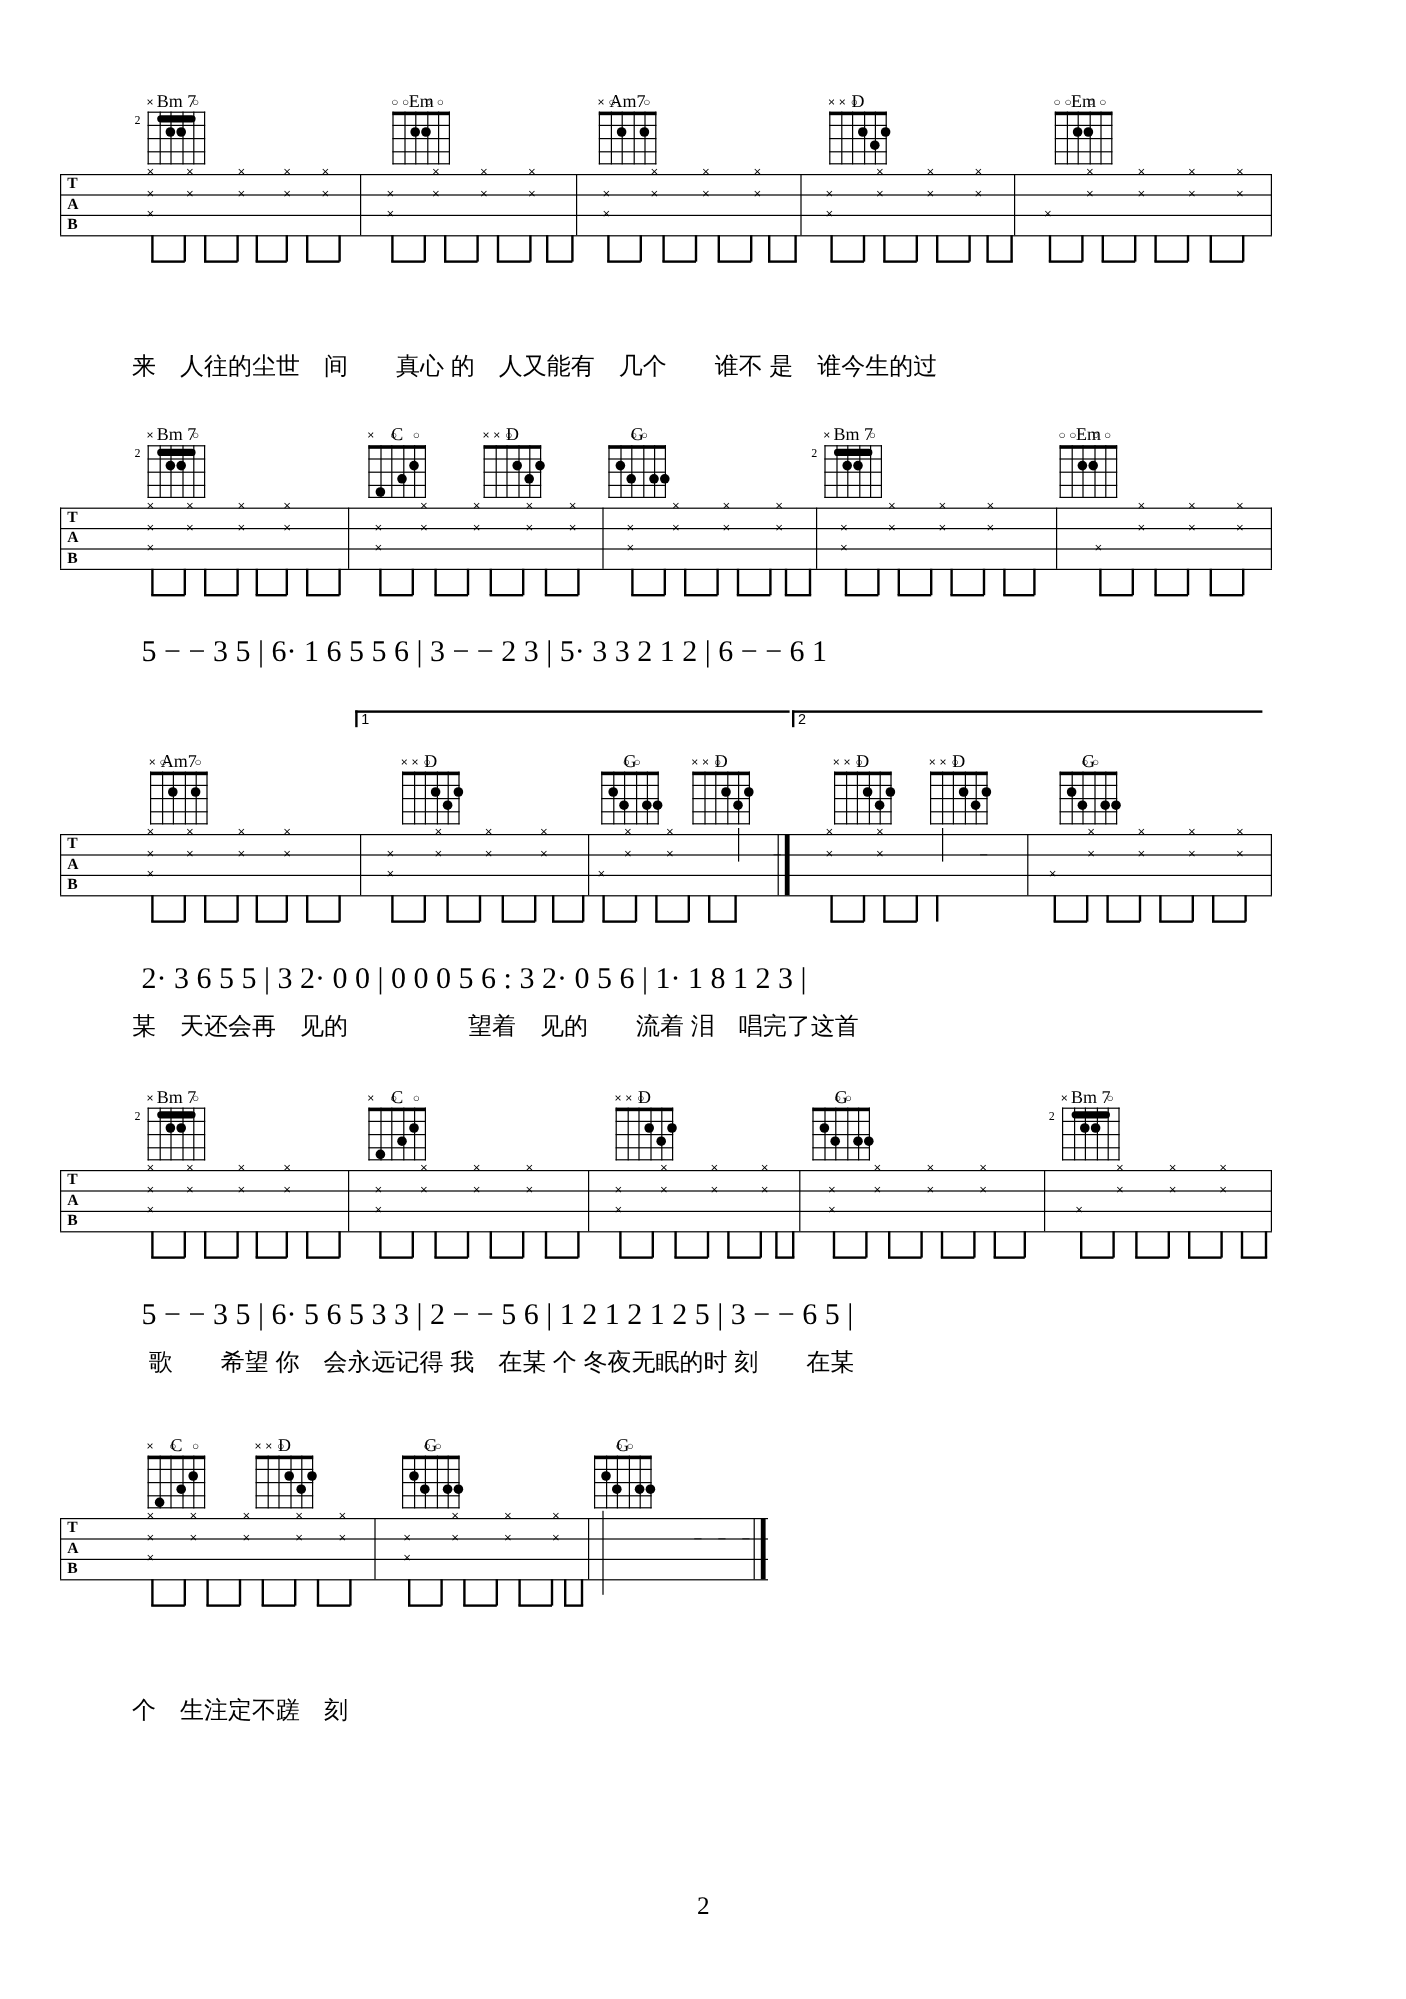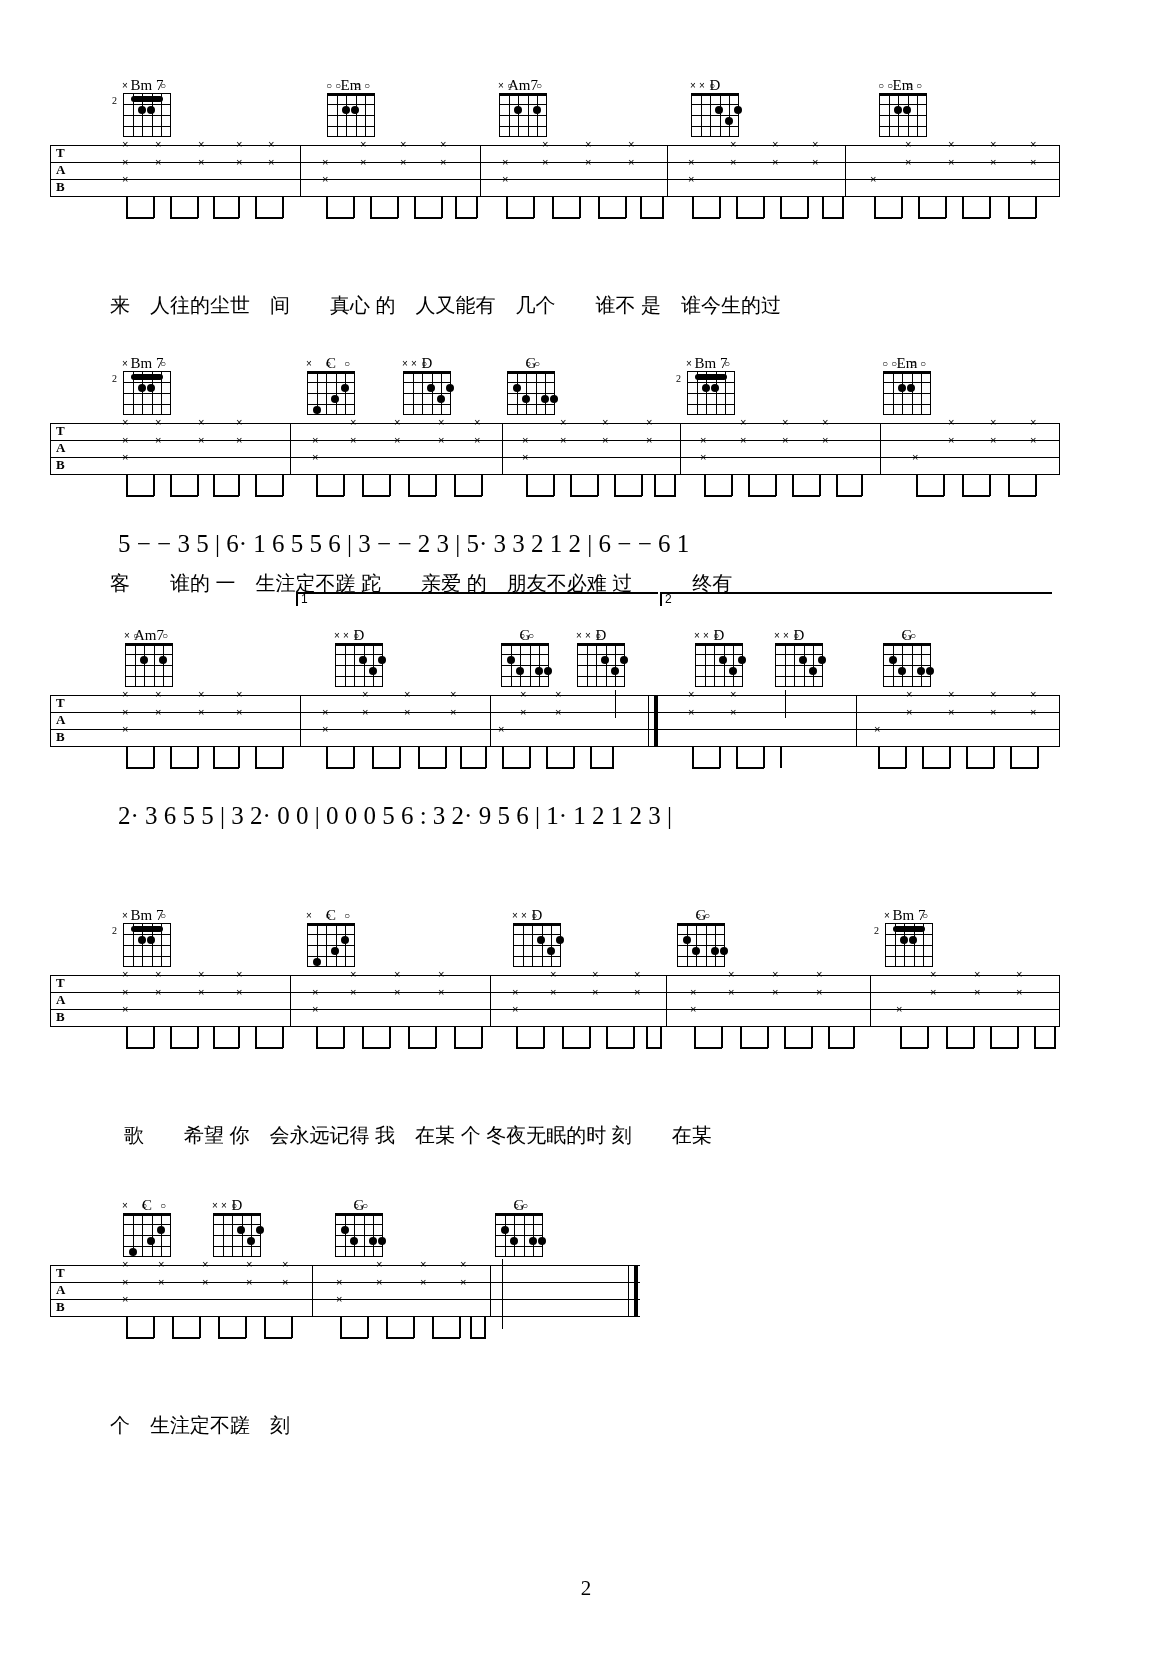--- a/index.html
+++ b/index.html
@@ -543,21 +543,20 @@
         <div class="stem" style="left:893px;top:51px;height:22px;"></div>
       <div class="stem" style="left:912px;top:51px;height:22px;"></div>
         <div class="beam" style="left:912px;top:72px;width:28px;"></div>
         <div class="stem" style="left:939px;top:51px;height:22px;"></div>
       <div class="stem" style="left:958px;top:51px;height:22px;"></div>
         <div class="beam" style="left:958px;top:72px;width:28px;"></div>
         <div class="stem" style="left:985px;top:51px;height:22px;"></div>
     </div>
 
     <div class="notes" style="left:118px;top:182px;">5 − − 3 5 | 6·  1 6 5 5 6 | 3 − − 2 3 | 5·  3 3 2 1 2 | 6 − − 6 1</div>
-    <div class="lyrics" style="left:110px;top:222px;">客　　谁的 一　生注定不蹉 跎　　亲爱 的　朋友不必难 过　　　终有</div>
 
     <div class="repeatbox" style="left:296px;top:244px;width:360px;">
       <span>1</span>
     </div>
     <div class="repeatbox" style="left:660px;top:244px;width:390px;">
       <span>2</span>
     </div>
   </div>
 
   <div class="system" style="left:0;top:620px;width:1172px;height:265px;">
@@ -828,21 +827,22 @@
         <div class="beam" style="left:872px;top:72px;width:28px;"></div>
         <div class="stem" style="left:899px;top:51px;height:22px;"></div>
       <div class="stem" style="left:916px;top:51px;height:22px;"></div>
         <div class="beam" style="left:916px;top:72px;width:28px;"></div>
         <div class="stem" style="left:943px;top:51px;height:22px;"></div>
       <div class="stem" style="left:960px;top:51px;height:22px;"></div>
         <div class="beam" style="left:960px;top:72px;width:28px;"></div>
         <div class="stem" style="left:987px;top:51px;height:22px;"></div>
     </div>
 
-    <div class="notes" style="left:118px;top:182px;">2·  3 6 5 5 | 3 2·  0 0 | 0 0 0 5 6 : 3 2·  9 5 6 | 1·  1 2 1 2 3 |</div>
+    <div class="notes" style="left:118px;top:182px;">2·  3 6 5 5 | 3 2·  0 0 | 0 0 0 5 6 : 3 2·  0 5 6 | 1·  1 8 1 2 3 |</div>
+    <div class="lyrics" style="left:110px;top:222px;">某　天还会再　见的　　　　　望着　见的　　流着 泪　唱完了这首</div>
   </div>
 
   <div class="system" style="left:0;top:900px;width:1172px;height:265px;">
 
     <div class="chord" style="left:118px;top:8px;">
       <div class="cname">Bm 7</div>
       <div class="grid">
         <div class="mark" style="left:-1px;">×</div>
           <div class="mark" style="left:37px;">○</div>
         <div class="fretnum">2</div>
@@ -1069,20 +1069,21 @@
         <div class="beam" style="left:896px;top:72px;width:28px;"></div>
         <div class="stem" style="left:923px;top:51px;height:22px;"></div>
       <div class="stem" style="left:940px;top:51px;height:22px;"></div>
         <div class="beam" style="left:940px;top:72px;width:28px;"></div>
         <div class="stem" style="left:967px;top:51px;height:22px;"></div>
       <div class="stem" style="left:984px;top:51px;height:22px;"></div>
         <div class="beam" style="left:984px;top:72px;width:22px;"></div>
         <div class="stem" style="left:1004px;top:51px;height:22px;"></div>
     </div>
 
+    <div class="notes" style="left:118px;top:182px;">5 − − 3 5 | 6·  5 6 5 3 3 | 2 − − 5 6 | 1 2 1 2 1 2 5 | 3 − − 6 5 |</div>
     <div class="lyrics" style="left:124px;top:222px;">歌　　希望 你　会永远记得 我　在某 个 冬夜无眠的时 刻　　在某</div>
   </div>
 
   <div class="system" style="left:0;top:1190px;width:1172px;height:260px;">
 
     <div class="chord" style="left:118px;top:8px;">
       <div class="cname">C</div>
       <div class="grid">
         <div class="mark" style="left:-1px;">×</div>
           <div class="mark" style="left:18px;">○</div>

